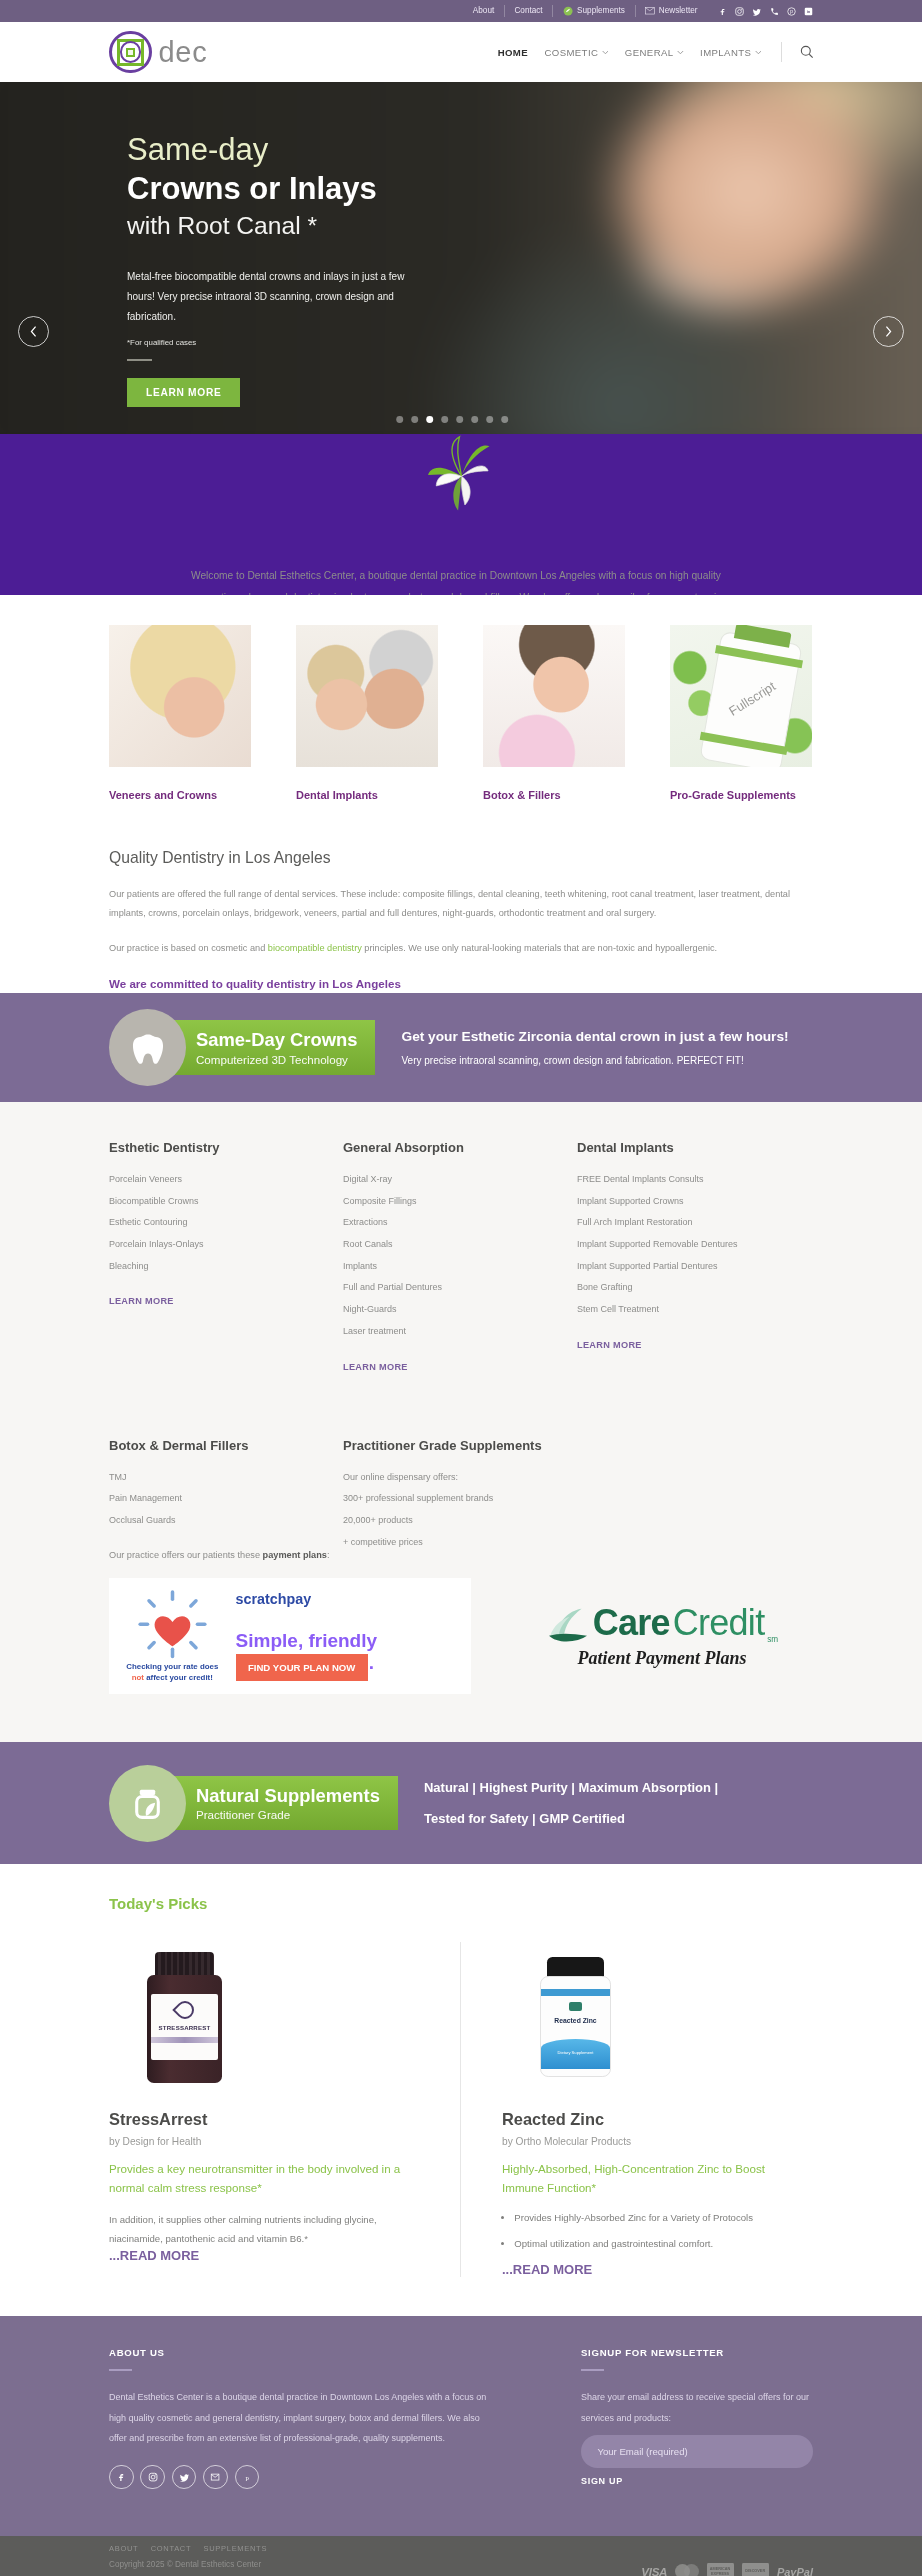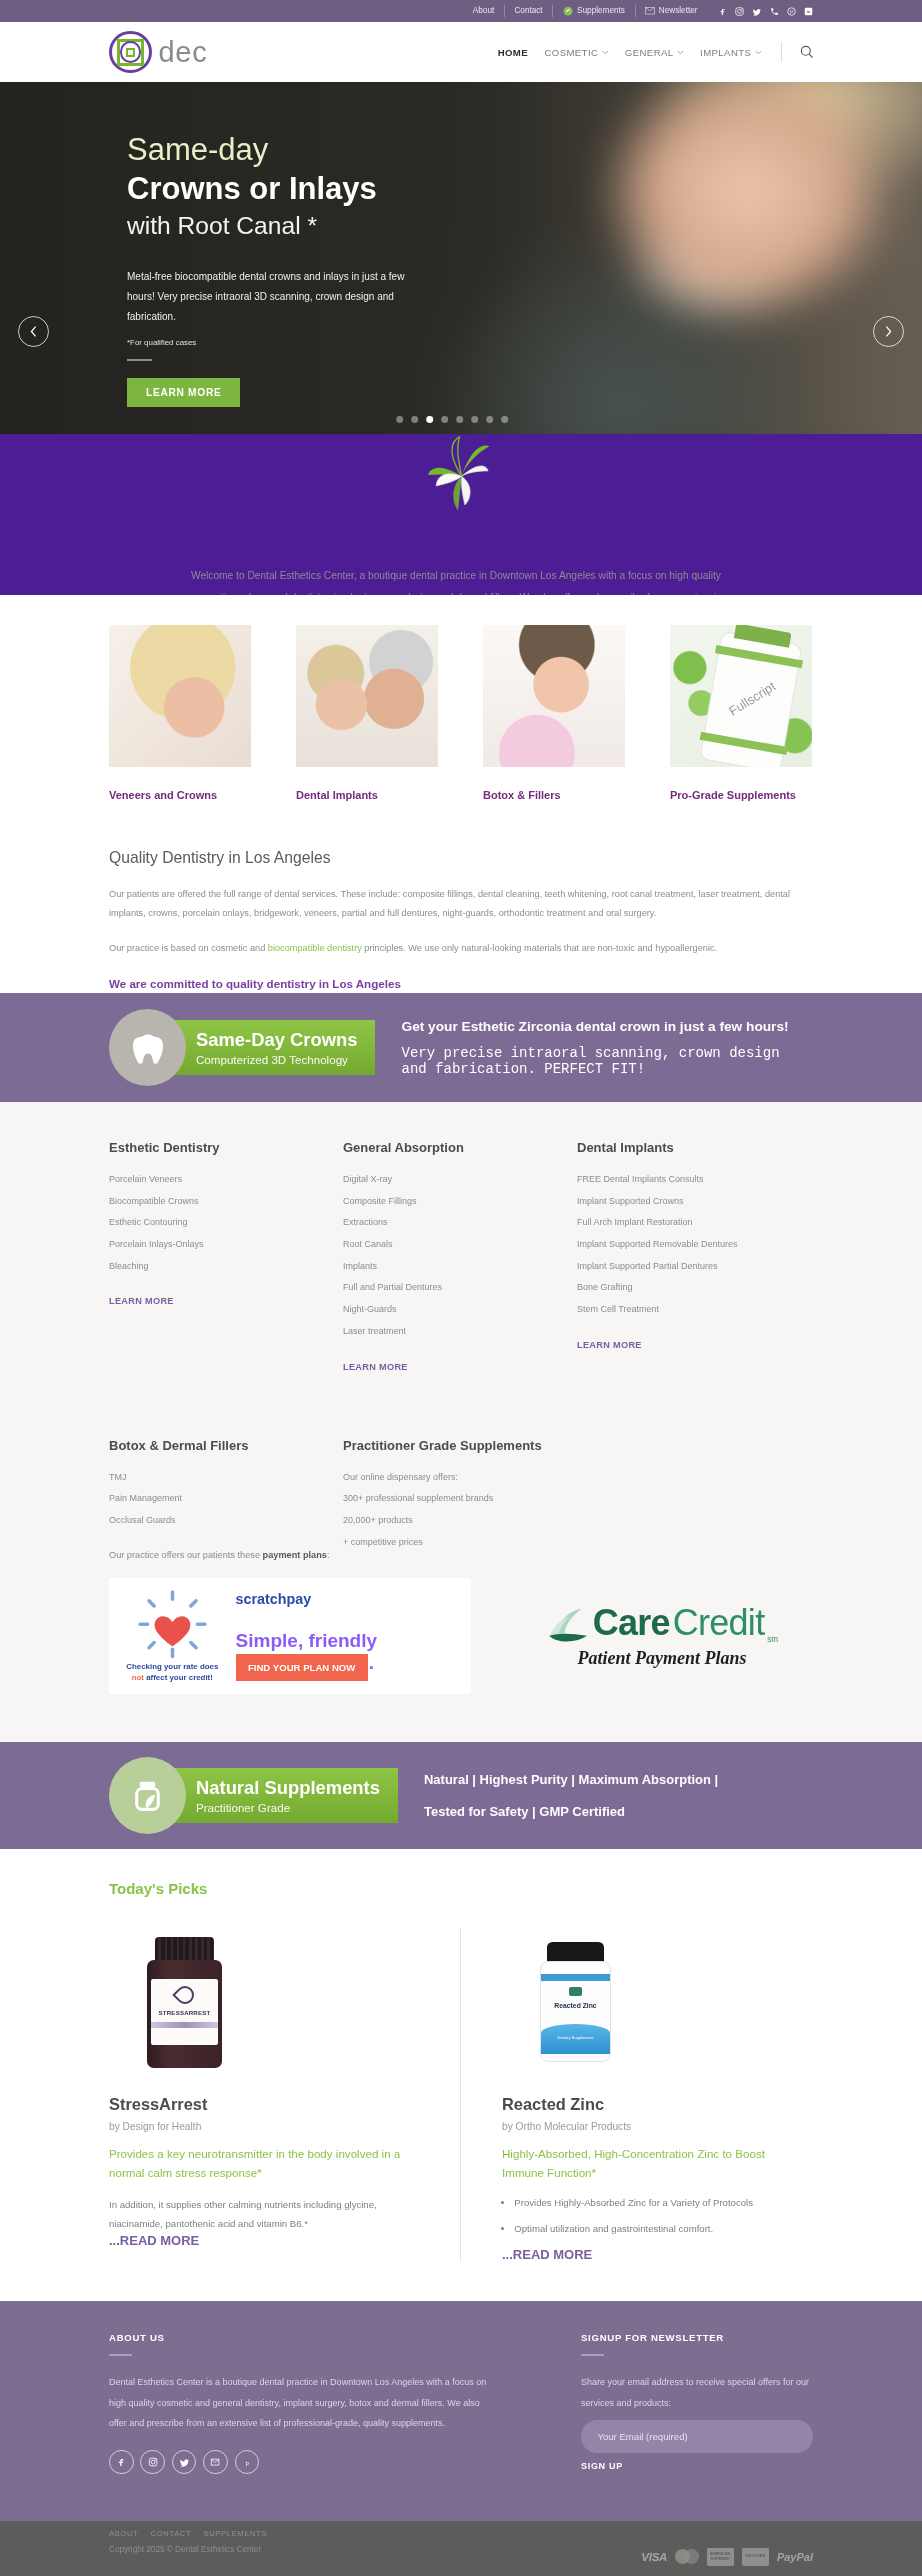--- a/index.html
+++ b/index.html
@@ -88,29 +88,29 @@
 
   
   .quality { height:171px; background:#fff; padding:27px 109px 0; overflow:hidden; }
   .quality h2 { font-size:15.7px; color:#5b5b59; font-weight:400; margin-bottom:18px; }
   .quality p { font-size:9.2px; color:#8d8d8b; line-height:2.1; margin-bottom:15px; width:704px; }
   .green-link { color:#8bc34a; text-decoration:none; }
   .commitment { font-size:11.6px; color:#7a3f9d; font-weight:bold; margin-top:19px; }
 
   
   .banner { background:#7c6b95; display:flex; align-items:center; padding:0 109px; overflow:hidden; }
-  .banner-1 { height:109px; } .banner-2 { height:107px; }
+  .banner-1 { height:109px; } .banner-2 { height:122px; }
   .badge { display:flex; align-items:center; flex:0 0 auto; }
   .badge-circle { width:77px; height:77px; border-radius:50%; background:#b8b5ae; display:flex; align-items:center; justify-content:center; position:relative; z-index:2; }
   .badge-ribbon { margin-left:-23px; background:linear-gradient(180deg,#8fc546,#74a930); color:#fff; padding:9px 18px 9px 33px; }
   .badge-title { font-size:18.4px; font-weight:bold; line-height:1.2; }
   .badge-sub { font-size:11.6px; font-weight:300; opacity:.95; margin-top:1.4px; }
   .banner-right { margin-left:26px; color:#fff; }
   .banner-heading { font-size:13.7px; font-weight:600; margin-bottom:11px; }
-  .banner-sub { font-size:14px; font-weight:300;font-family:Liberation Mono, monospace; }
+  .banner-sub { font-size:10px; font-weight:300; }
   .banner-lines { font-size:13px; font-weight:600; line-height:2.4; }
 
   
   .services { height:445px; background:#f7f6f4; padding:38px 109px 0; overflow:hidden; }
   .services-row { display:flex; }
   .services-row + .services-row { margin-top:66px; }
   .svc-col { width:234px; padding-right:20.5px; }
   .svc-col h3 { font-size:13px; color:#4c4c4a; font-weight:600; margin-bottom:18px; }
   .svc-col ul { list-style:none; }
   .svc-col li { font-size:9px; color:#8d8d8b; margin-bottom:8.2px; line-height:1.5; }

